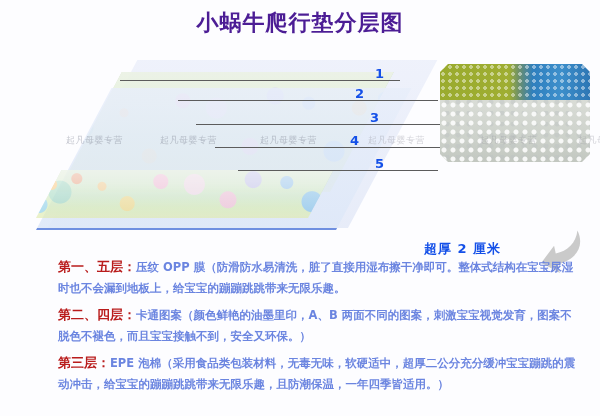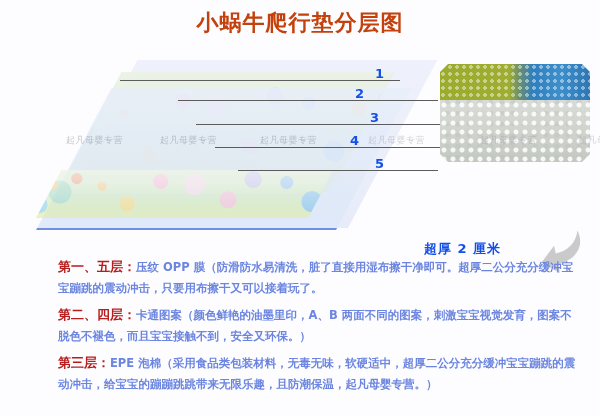--- a/index.html
+++ b/index.html
@@ -16,21 +16,21 @@
     background: #fdfdff;
   }
 
   
   .title {
     position: absolute;
     top: 8px;
     left: 0;
     width: 100%;
     text-align: center;
-    color: #c2410c;
+    color: #4c1d95;
     font-size: 22px;
     font-weight: bold;
     letter-spacing: 1px;
   }
 
   
   .stage {
     position: absolute;
     top: 52px;
     left: 0;
@@ -253,21 +253,21 @@
   <div class="wm" style="left:18px;  top:82px;">起凡母婴专营</div>
   <div class="wm" style="left:112px; top:82px;">起凡母婴专营</div>
   <div class="wm" style="left:212px; top:82px;">起凡母婴专营</div>
   <div class="wm light" style="left:320px; top:82px;">起凡母婴专营</div>
   <div class="wm light" style="left:432px; top:82px;">起凡母婴专营</div>
   <div class="wm light" style="left:530px; top:82px;">起凡母婴专营</div>
 </div>
 
 <div class="paras">
   <div class="para">
-    <span class="head">第一、五层：</span><span class="body">压纹 OPP 膜（防滑防水易清洗，脏了直接用湿布擦干净即可。超厚二公分充分缓冲宝宝蹦跳的震动冲击，只要用布擦干又可以接着玩了。</span>
+    <span class="head">第一、五层：</span><span class="body">压纹 OPP 膜（防滑防水易清洗，脏了直接用湿布擦干净即可。整体式结构在宝宝尿湿时也不会漏到地板上，给宝宝的蹦蹦跳跳带来无限乐趣。</span>
   </div>
   <div class="para">
     <span class="head">第二、四层：</span><span class="body">卡通图案（颜色鲜艳的油墨里印，A、B 两面不同的图案，刺激宝宝视觉发育，图案不脱色不褪色，而且宝宝接触不到，安全又环保。）</span>
   </div>
   <div class="para">
-    <span class="head">第三层：</span><span class="body">EPE 泡棉（采用食品类包装材料，无毒无味，软硬适中，超厚二公分充分缓冲宝宝蹦跳的震动冲击，给宝宝的蹦蹦跳跳带来无限乐趣，且防潮保温，起凡母婴专营。）</span>
+    <span class="head">第三层：</span><span class="body">EPE 泡棉（采用食品类包装材料，无毒无味，软硬适中，超厚二公分充分缓冲宝宝蹦跳的震动冲击，给宝宝的蹦蹦跳跳带来无限乐趣，且防潮保温，一年四季皆适用。）</span>
   </div>
 </div>
 
 </body></html>

